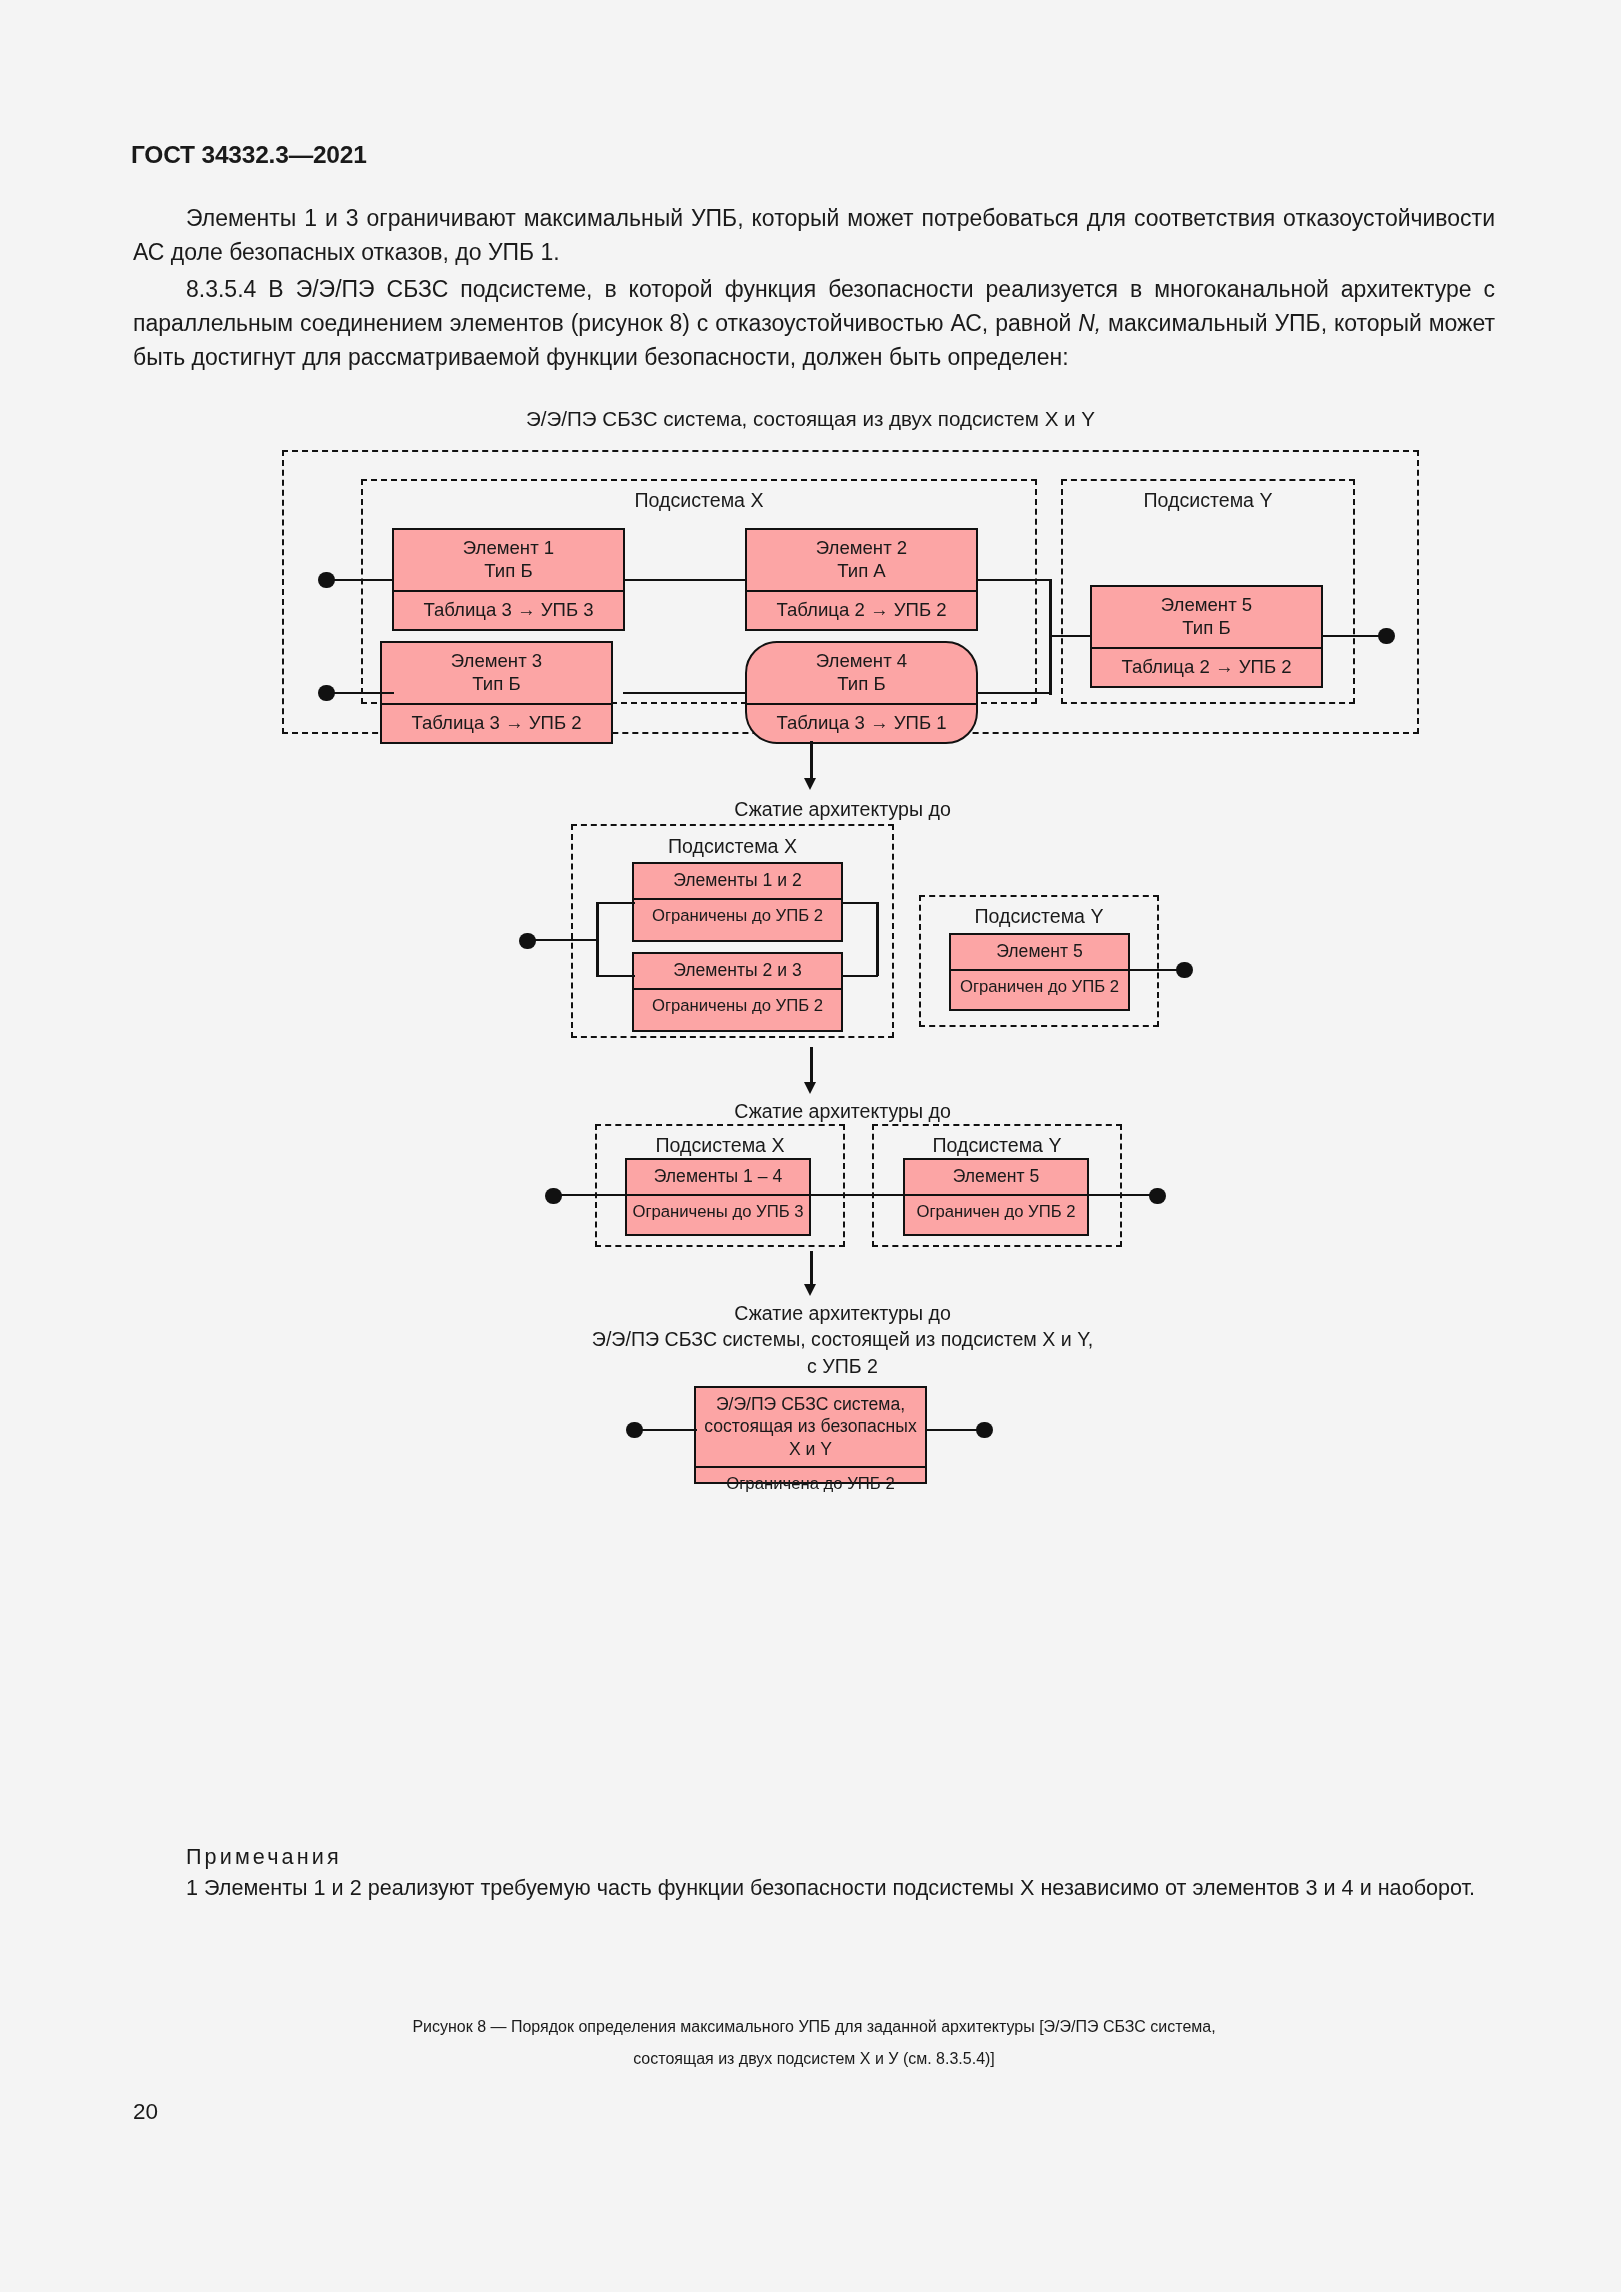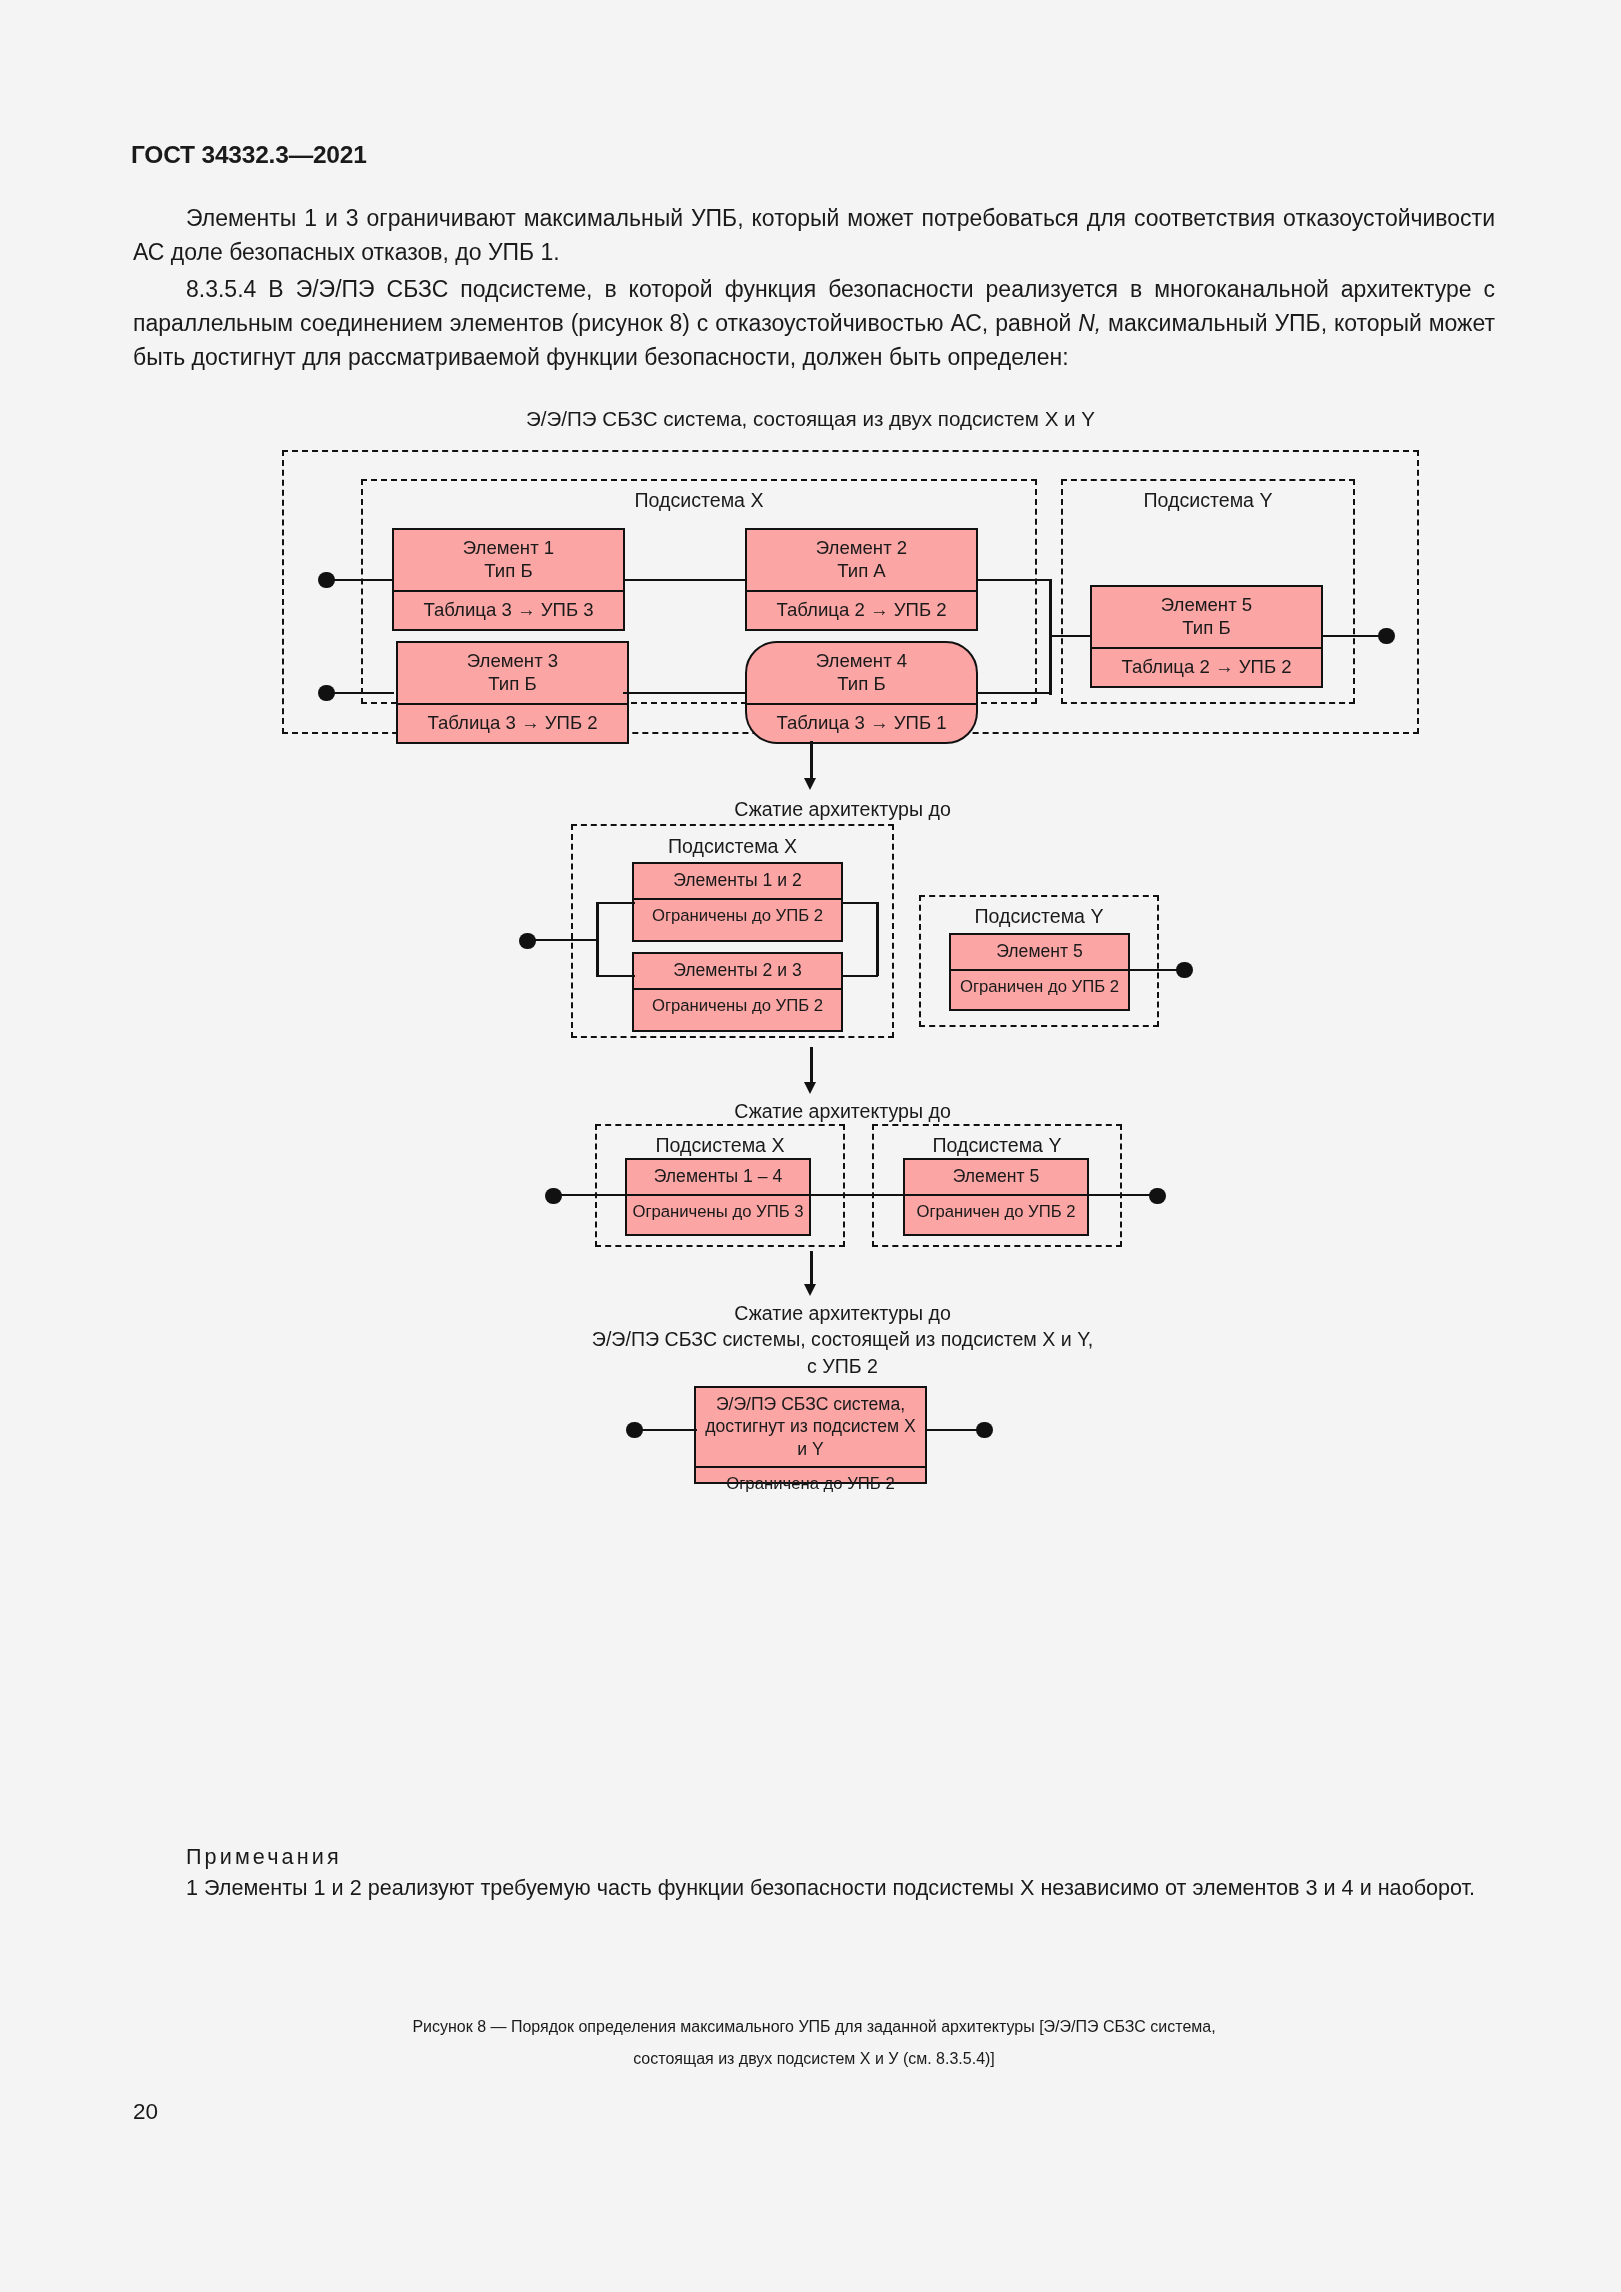--- a/index.html
+++ b/index.html
@@ -195,21 +195,21 @@
       </div>
 
       <div class="solid-box" style="position:absolute;left:745px;top:83px;width:233px;height:103px;">
         <div class="el-top">
           <div>Элемент 2</div>
           <div>Тип А</div>
         </div>
         <div class="el-bot">Таблица 2 → УПБ 2</div>
       </div>
 
-      <div class="solid-box" style="position:absolute;left:396px;top:196px;width:233px;height:103px;">
+      <div class="solid-box" style="position:absolute;left:380px;top:196px;width:233px;height:103px;">
         <div class="el-top">
           <div>Элемент 3</div>
           <div>Тип Б</div>
         </div>
         <div class="el-bot">Таблица 3 → УПБ 2</div>
       </div>
 
       <div class="solid-box" style="position:absolute;left:745px;top:196px;width:233px;height:103px;border-radius:32px;">
         <div class="el-top">
           <div>Элемент 4</div>
@@ -327,21 +327,21 @@
         <div>Сжатие архитектуры до</div>
         <div>Э/Э/ПЭ СБЗС системы, состоящей из подсистем X и Y,</div>
         <div>с УПБ 2</div>
       </div>
     </div>
 
     <div style="position:relative;height:108px;">
       <div class="solid-box el-small" style="position:absolute;left:694px;top:8px;width:233px;height:98px;">
         <div class="el-top" style="line-height:22.5px;">
           <div>Э/Э/ПЭ СБЗС система,</div>
-          <div>достигнут из подсистем X и Y</div>
+          <div>состоящая из безопасных X и Y</div>
         </div>
         <div class="el-bot">Ограничена до УПБ 2</div>
       </div>
       <div class="dot" style="left:626px;top:44px;"></div>
       <div class="line-h" style="left:640px;top:51px;width:57px;"></div>
       <div class="line-h" style="left:925px;top:51px;width:57px;"></div>
       <div class="dot" style="left:976px;top:44px;"></div>
     </div>
 
   </div>

